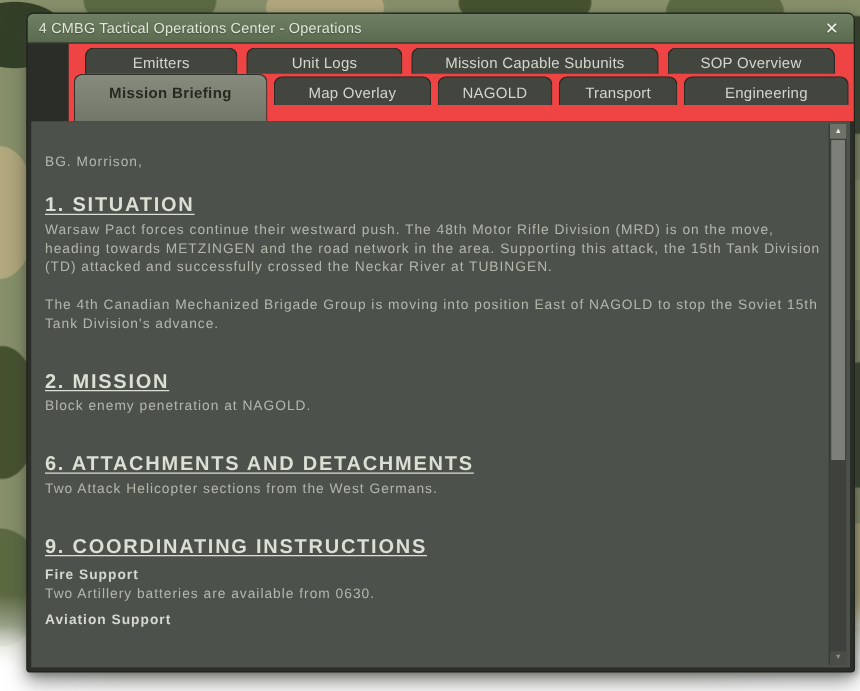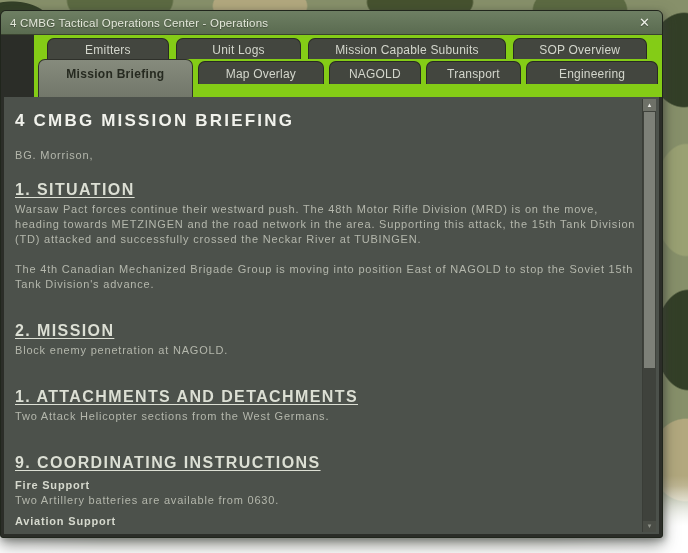--- a/index.html
+++ b/index.html
@@ -30,21 +30,21 @@
   .desktop-fade {
     position:absolute; inset:0;
     background:
       linear-gradient(to bottom, rgba(255,255,255,0) 86%, rgba(255,255,255,.85) 96%, #fff 100%),
       radial-gradient(ellipse 180px 90px at 100% 100%, #fff 30%, rgba(255,255,255,0) 75%),
       radial-gradient(ellipse 140px 70px at 0% 100%,  #fff 25%, rgba(255,255,255,0) 75%);
   }
 
   
   .window {
-    position:absolute; left:0; top:10px; width:663px; height:528px;
+    position:absolute; left:21px; top:10px; width:663px; height:528px;
     background:#2b2d28;
     border:1px solid #20251c;
     border-radius:6px 6px 3px 3px;
     box-shadow: 0 7px 16px rgba(60,64,58,.55), 2px 2px 6px rgba(60,64,58,.4);
     display:flex; flex-direction:column;
   }
   .titlebar {
     height:24px; flex:0 0 24px;
     background:linear-gradient(#6e7f63, #5a6b50);
     border-bottom:1px solid #39422f;
@@ -55,21 +55,21 @@
     font-size:11.5px;
     text-shadow:0 1px 1px rgba(0,0,0,.35);
   }
   .titlebar .title { flex:1 1 auto; letter-spacing:.2px; }
   .close-btn {
     flex:0 0 auto; color:#eef1e8; font-weight:bold; font-size:13px;
     line-height:1; cursor:pointer; padding:2px 2px;
   }
 
   
-  .tabstrip { background:#84cc16; padding:3px 3px 0 3px;margin-left:33px; }
+  .tabstrip { background:#ef4444; padding:3px 3px 0 3px;margin-left:33px; }
   .tabrow { display:flex; }
   .tabrow1 { margin:0 12px 0 10px; gap:7px; }
   .tabrow2 { margin:2px 1px 0 1px; gap:5px; }
   .tab {
     background:#43463f;
     border:1px solid #282a25;
     border-bottom:none;
     border-radius:7px 7px 0 0;
     color:#d3d6cc;
     font-size:12px;
@@ -172,31 +172,30 @@
       <div class="tab active t-briefing">Mission Briefing</div>
       <div class="tab t-map">Map Overlay</div>
       <div class="tab t-sitrep">NAGOLD</div>
       <div class="tab t-transport">Transport</div>
       <div class="tab t-eng">Engineering</div>
     </div>
   </div>
 
   <div class="content">
     <div class="doc">
-      <h1>4 CMBG MISSION BRIEFING</h1>
       <div class="salutation">BG. Morrison,</div>
 
       <div class="mt-sec1"><span class="sec-title">1. SITUATION</span></div>
       <div class="mt-para">Warsaw Pact forces continue their westward push. The 48th Motor Rifle Division (MRD) is on the move, heading towards METZINGEN and the road network in the area. Supporting this attack, the 15th Tank Division (TD) attacked and successfully crossed the Neckar River at TUBINGEN.</div>
       <div class="mt-para2">The 4th Canadian Mechanized Brigade Group is moving into position East of NAGOLD to stop the Soviet 15th Tank Division's advance.</div>
 
       <div class="mt-gap"><span class="sec-title">2. MISSION</span></div>
       <div class="mt-para">Block enemy penetration at NAGOLD.</div>
 
-      <div class="mt-gap"><span class="sec-title">1. ATTACHMENTS AND DETACHMENTS</span></div>
+      <div class="mt-gap"><span class="sec-title">6. ATTACHMENTS AND DETACHMENTS</span></div>
       <div class="mt-para">Two Attack Helicopter sections from the West Germans.</div>
 
       <div class="mt-gap"><span class="sec-title">9. COORDINATING INSTRUCTIONS</span></div>
       <div class="sublabel">Fire Support</div>
       <div>Two Artillery batteries are available from 0630.</div>
 
       <div class="sublabel mt-sub2">Aviation Support</div>
 
     </div>
 

